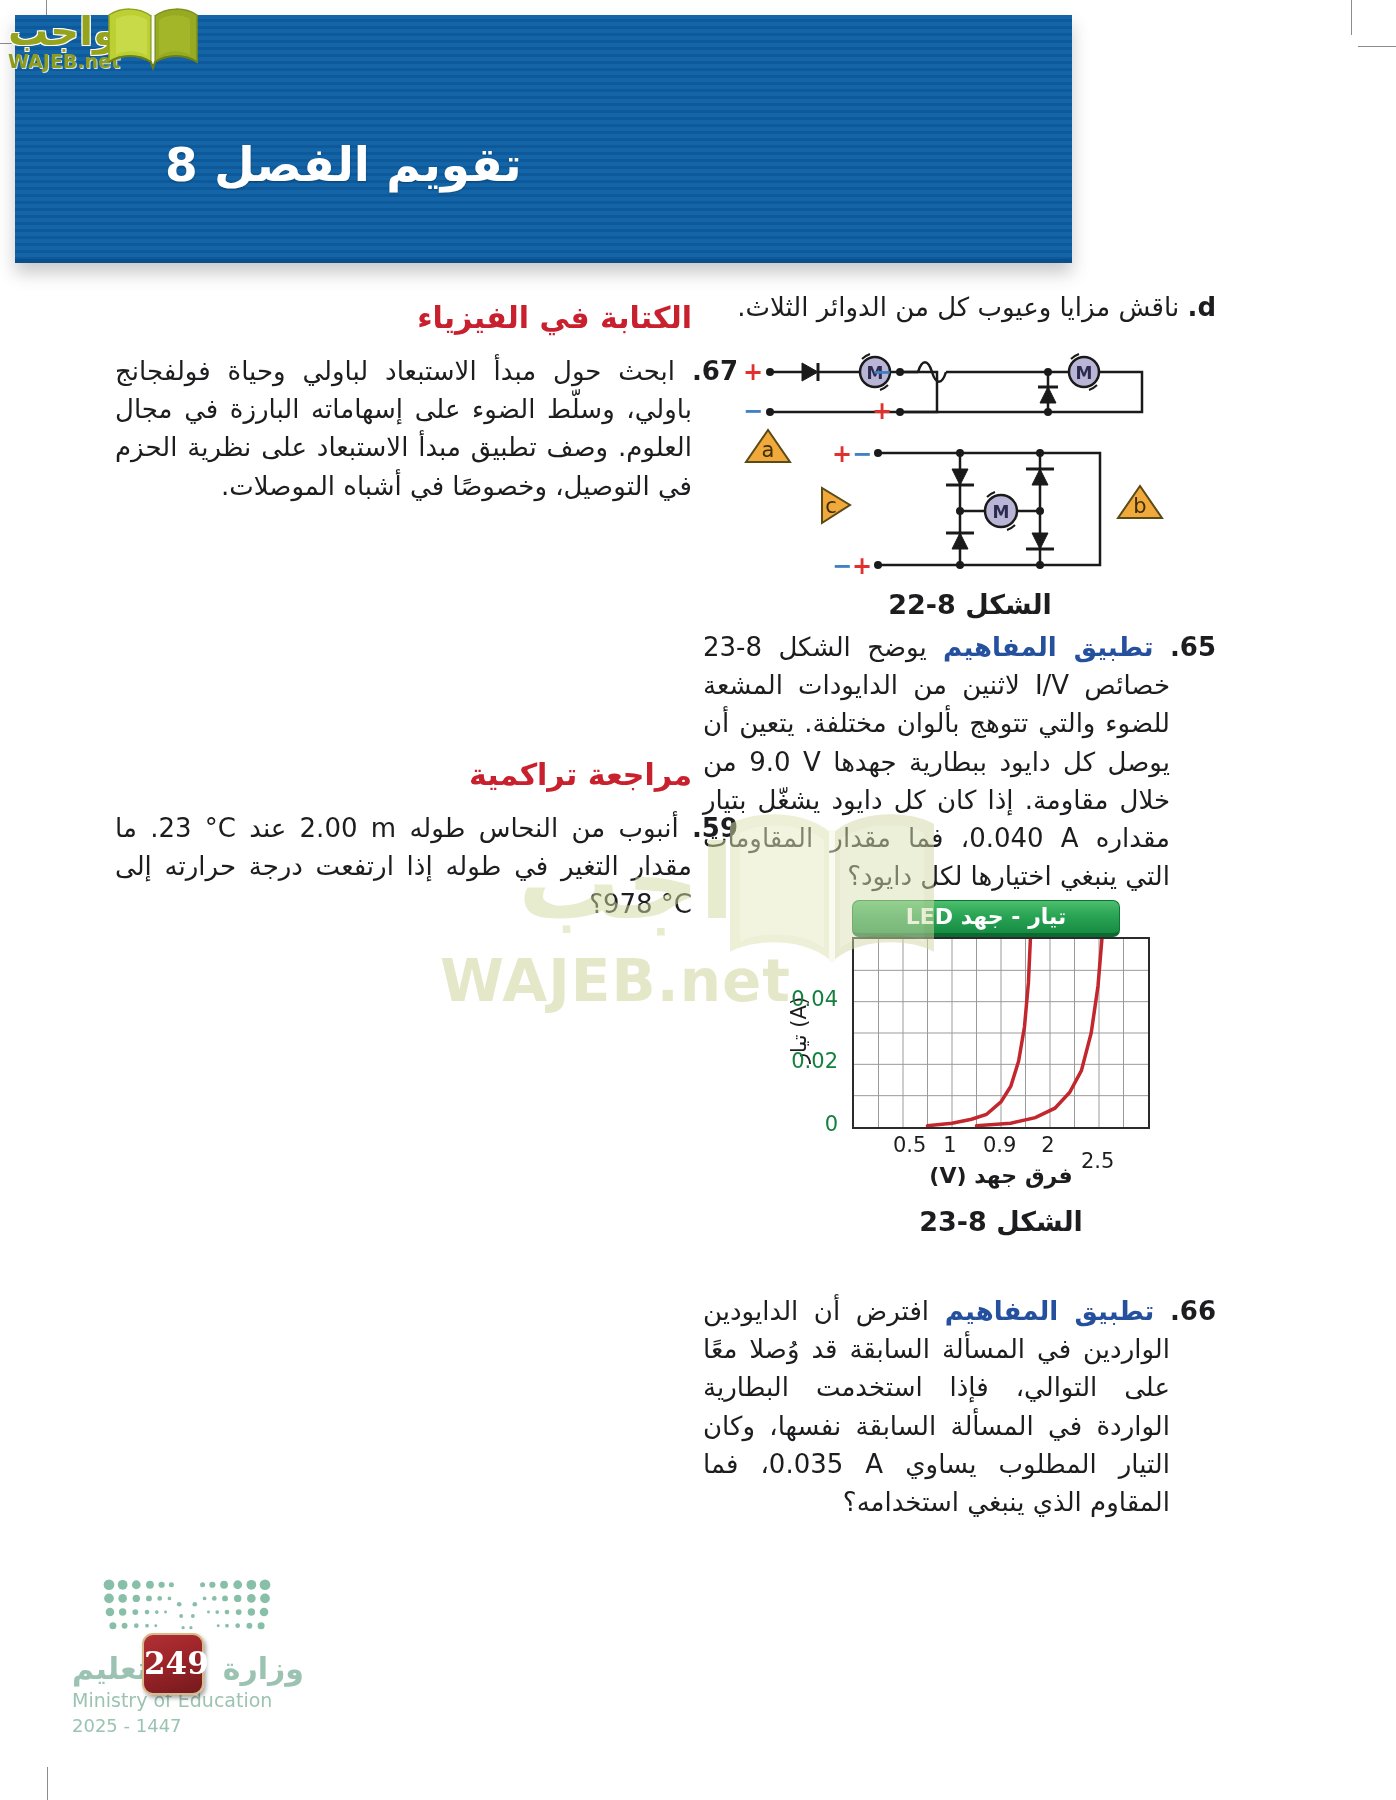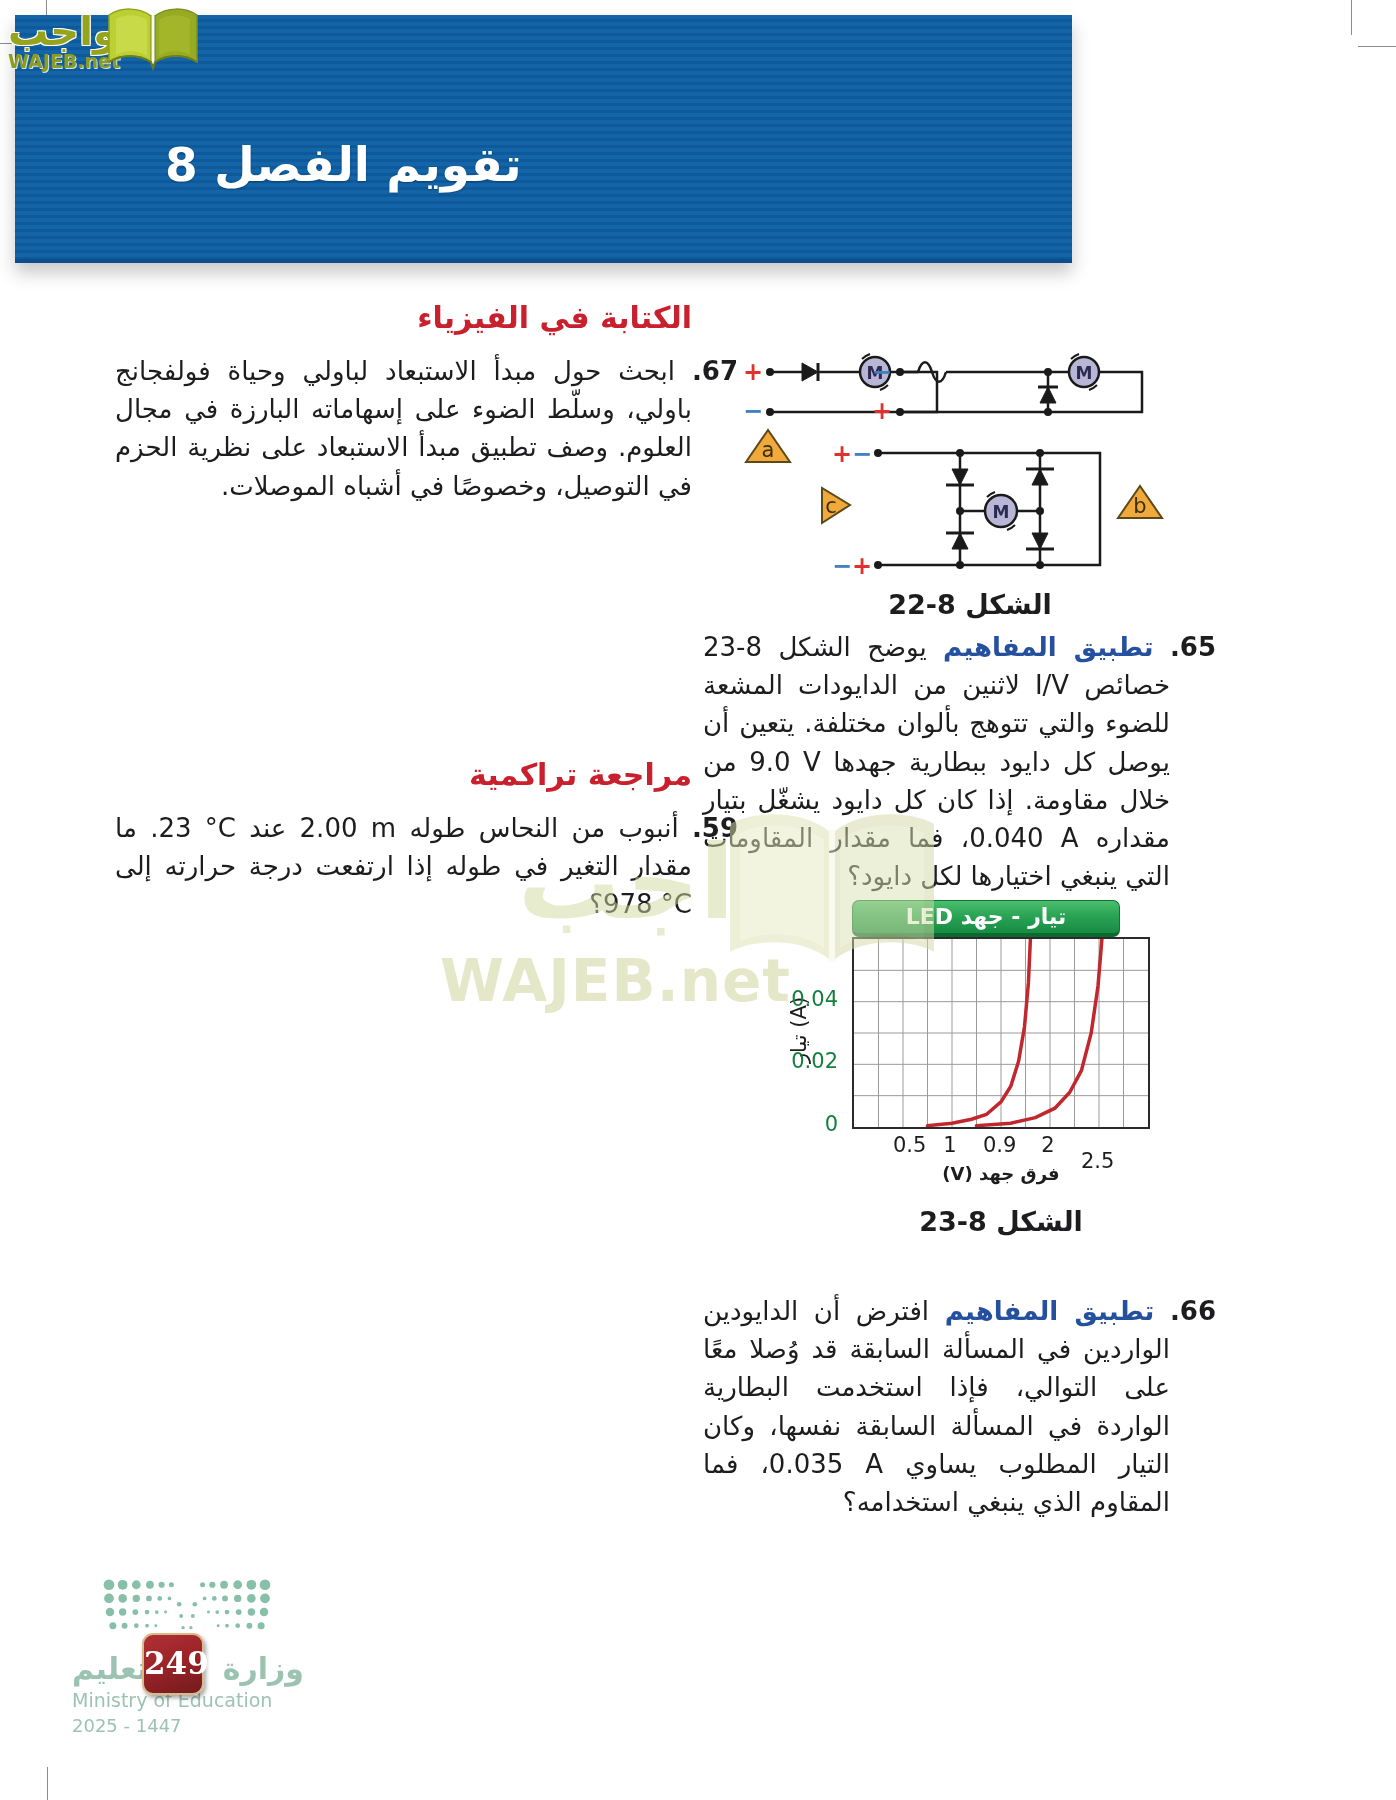--- a/index.html
+++ b/index.html
@@ -35,21 +35,21 @@
         color:#fff;font-size:22px;font-weight:bold;text-align:center;line-height:32px;direction:rtl;}
   .chart-body{position:relative;margin-left:84px;width:298px;}
   .chart-canvas{display:block;background:#fff;border:2px solid #2b2b2b;}
   .yticks{position:absolute;left:-62px;top:0;width:56px;height:100%;}
   .yticks span{position:absolute;right:8px;font-size:21px;color:#15803d;}
   .ylabel{position:absolute;left:-86px;top:42%;transform:rotate(-90deg);transform-origin:center;
         font-size:21px;color:#1d1d1f;white-space:nowrap;}
   .xticks{position:relative;margin-left:84px;width:298px;height:32px;}
   .xticks span{position:absolute;top:4px;width:32px;text-align:center;font-size:21px;color:#1d1d1f;}
   .xlabel{margin-left:84px;width:298px;text-align:center;direction:rtl;
-        font-size:18px;font-weight:bold;margin-top:2px;}
+        font-size:22px;font-weight:bold;margin-top:2px;}
   
   .watermark{position:absolute;left:440px;top:735px;width:560px;height:290px;opacity:.5;
         z-index:6;pointer-events:none;}
   .wm-ar{position:absolute;left:78px;top:88px;font-size:102px;font-weight:bold;color:#d3daa0;}
   .wm-site{position:absolute;left:0px;top:212px;font-size:58px;font-weight:bold;color:#cbd394;letter-spacing:1px;}
   
   .moe{position:absolute;left:58px;top:1575px;width:300px;height:200px;}
   .moe-ar{position:absolute;left:14px;top:76px;width:232px;font-size:30px;font-weight:bold;
         color:#9cc3b2;direction:rtl;text-align:justify;text-align-last:justify;letter-spacing:2px;}
   .moe-en{position:absolute;left:14px;top:114px;font-size:19px;color:#9cc3b2;}
@@ -97,20 +97,24 @@
   </p>
 
 
   <h2 class="red-head abs" style="left:115px;top:757px;width:577px;">مراجعة تراكمية</h2>
 
   <p class="q abs" style="left:115px;top:809px;width:577px;">
     <b class="qnum">59.</b>
     <span>أنبوب من النحاس طوله ‎2.00 m‎ عند ‎23 °C‎. ما مقدار التغير في طوله إذا ارتفعت درجة حرارته إلى ‎978 °C‎؟</span>
   </p>
 
+  <p class="q abs" style="left:703px;top:288px;width:467px;">
+    <b class="qnum">d.</b>
+    <span>ناقش مزايا وعيوب كل من الدوائر الثلاث.</span>
+  </p>
 
   <svg class="abs" style="left:710px;top:335px;" width="460" height="252" viewBox="0 0 460 252">
     <g stroke="#1a1a1a" stroke-width="2.5" fill="none">
       <path d="M60,37 H92 M108,37 H151 M179,37 H227 V77 H60"></path>
     </g>
     <g fill="#1a1a1a" stroke="#1a1a1a">
       <polygon points="92,28 92,46 108,37"></polygon>
       <line x1="108" y1="28" x2="108" y2="46" stroke-width="3"></line>
     </g>
     <circle cx="60" cy="37" r="4" fill="#1a1a1a"></circle>

